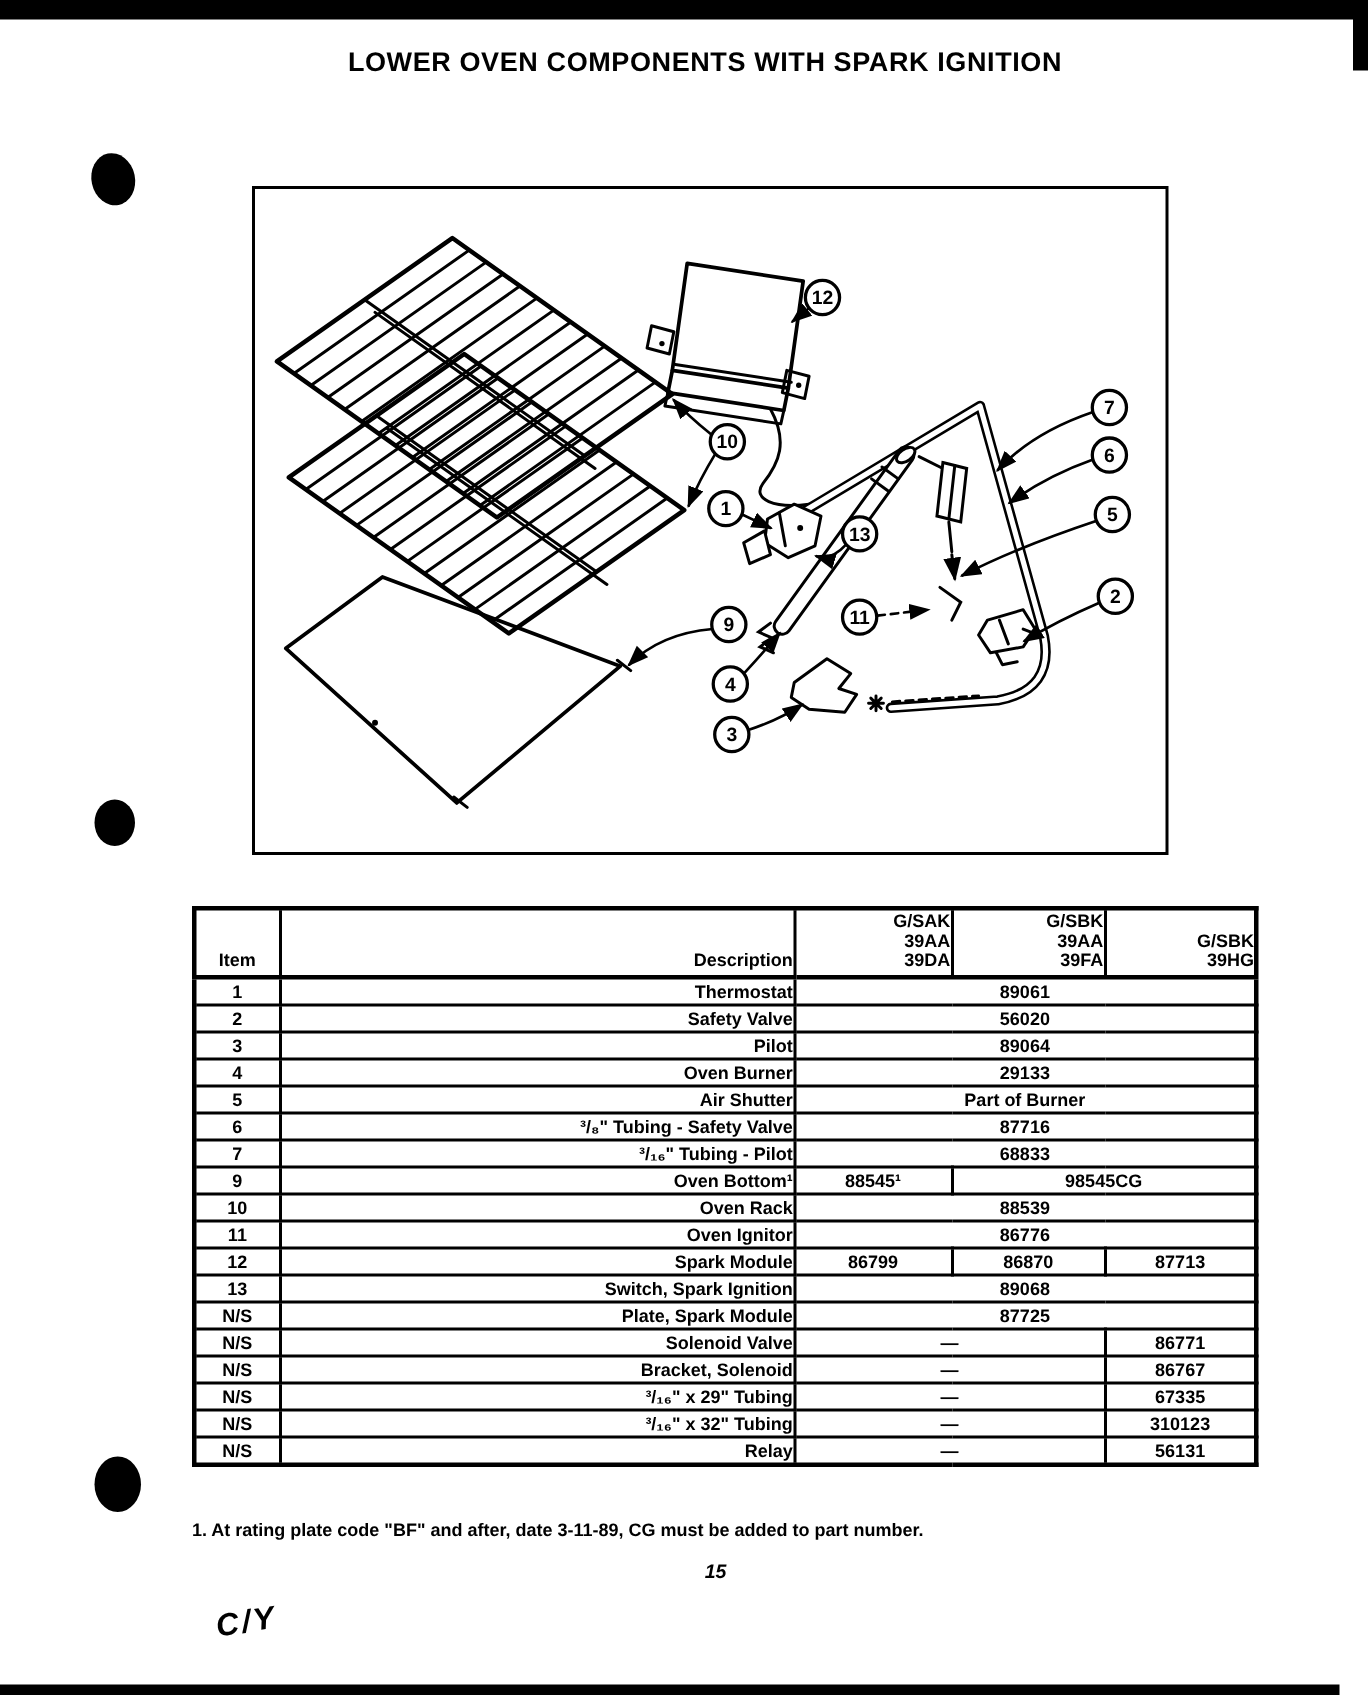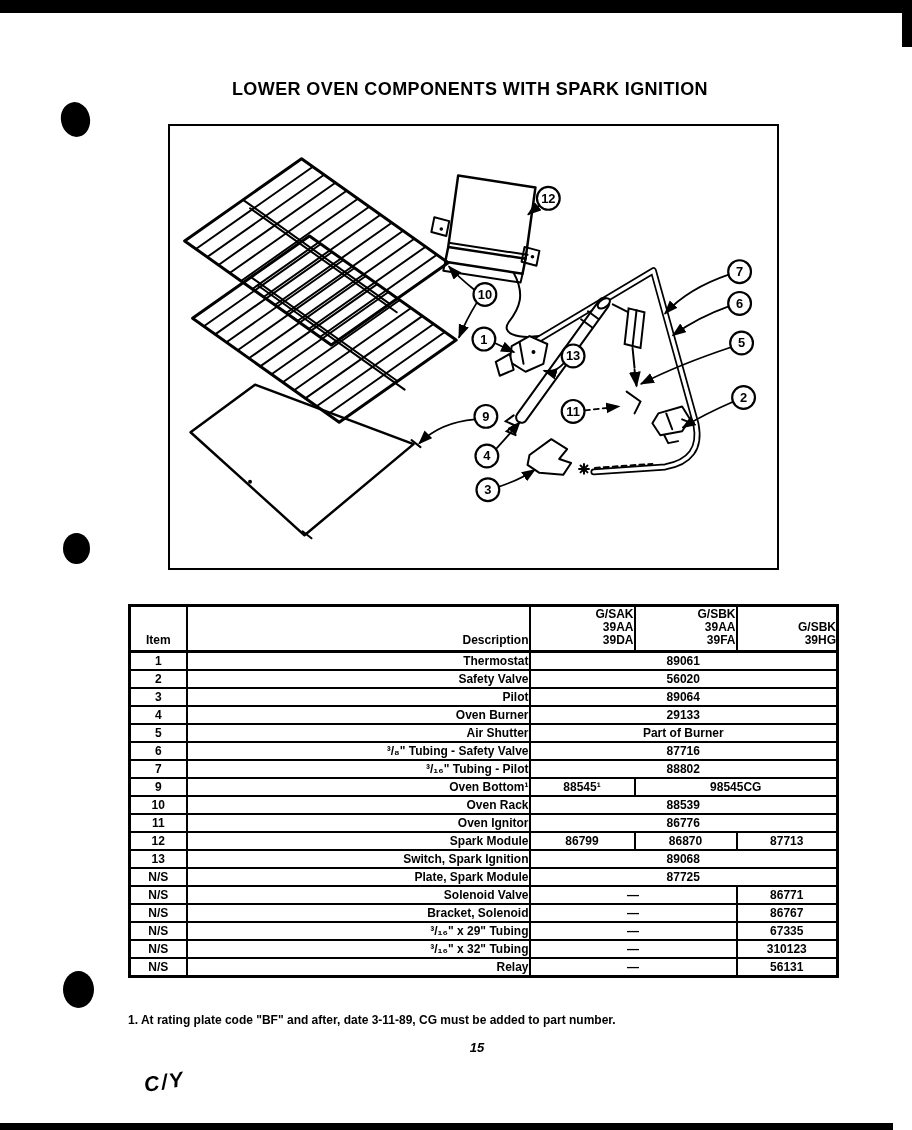--- a/index.html
+++ b/index.html
@@ -6,21 +6,21 @@
   body{width:912px;height:1130px;position:relative;background:#fff;overflow:hidden;
        font-family:"Liberation Sans",sans-serif;color:#000;}
   .top-bar{position:absolute;left:0;top:0;width:912px;height:13px;background:#000;}
   .edge-tick{position:absolute;left:902px;top:11px;width:10px;height:36px;background:#000;}
   .bottom-bar{position:absolute;left:0;top:1123px;width:893px;height:7px;background:#000;}
   .hole{position:absolute;background:#000;border-radius:50%;}
   .hole1{left:61px;top:102px;width:29px;height:35px;transform:rotate(-12deg);}
   .hole2{left:63px;top:533px;width:27px;height:31px;}
   .hole3{left:63px;top:971px;width:31px;height:37px;}
   .page-title{position:absolute;left:120px;top:31px;width:700px;text-align:center;
-      font-size:18px;font-weight:bold;letter-spacing:.4px;margin-top:48px;}
+      font-size:18px;font-weight:bold;letter-spacing:.4px;}
   .frame{position:absolute;left:168px;top:124px;width:607px;height:442px;border:2px solid #000;background:#fff;}
   .parts-table{position:absolute;left:128px;top:604px;border-collapse:collapse;table-layout:fixed;
       border:3px solid #000;background:#fff;}
   .parts-table th,.parts-table td{border:2px solid #000;font-weight:bold;font-size:12px;
       padding:0;line-height:14px;overflow:hidden;white-space:nowrap;}
   .parts-table thead th{height:40px;vertical-align:bottom;padding-bottom:3px;border-bottom:3px solid #000;}
   .parts-table td{height:16px;}
   .it{text-align:center;}
   .ds{text-align:right;padding-left:8px !important;}
   .vl{text-align:center;}
@@ -245,21 +245,21 @@
         <td class="vl" colspan="3">Part of Burner</td>
       </tr>
     <tr>
         <td class="it">6</td>
         <td class="ds">³/₈" Tubing - Safety Valve</td>
         <td class="vl" colspan="3">87716</td>
       </tr>
     <tr>
         <td class="it">7</td>
         <td class="ds">³/₁₆" Tubing - Pilot</td>
-        <td class="vl" colspan="3">88802</td>
+        <td class="vl" colspan="3">68833</td>
       </tr>
     <tr>
         <td class="it">9</td>
         <td class="ds">Oven Bottom¹</td>
         <td class="vl">88545¹</td>
         <td class="vl" colspan="2">98545CG</td>
       </tr>
     <tr>
         <td class="it">10</td>
         <td class="ds">Oven Rack</td>

